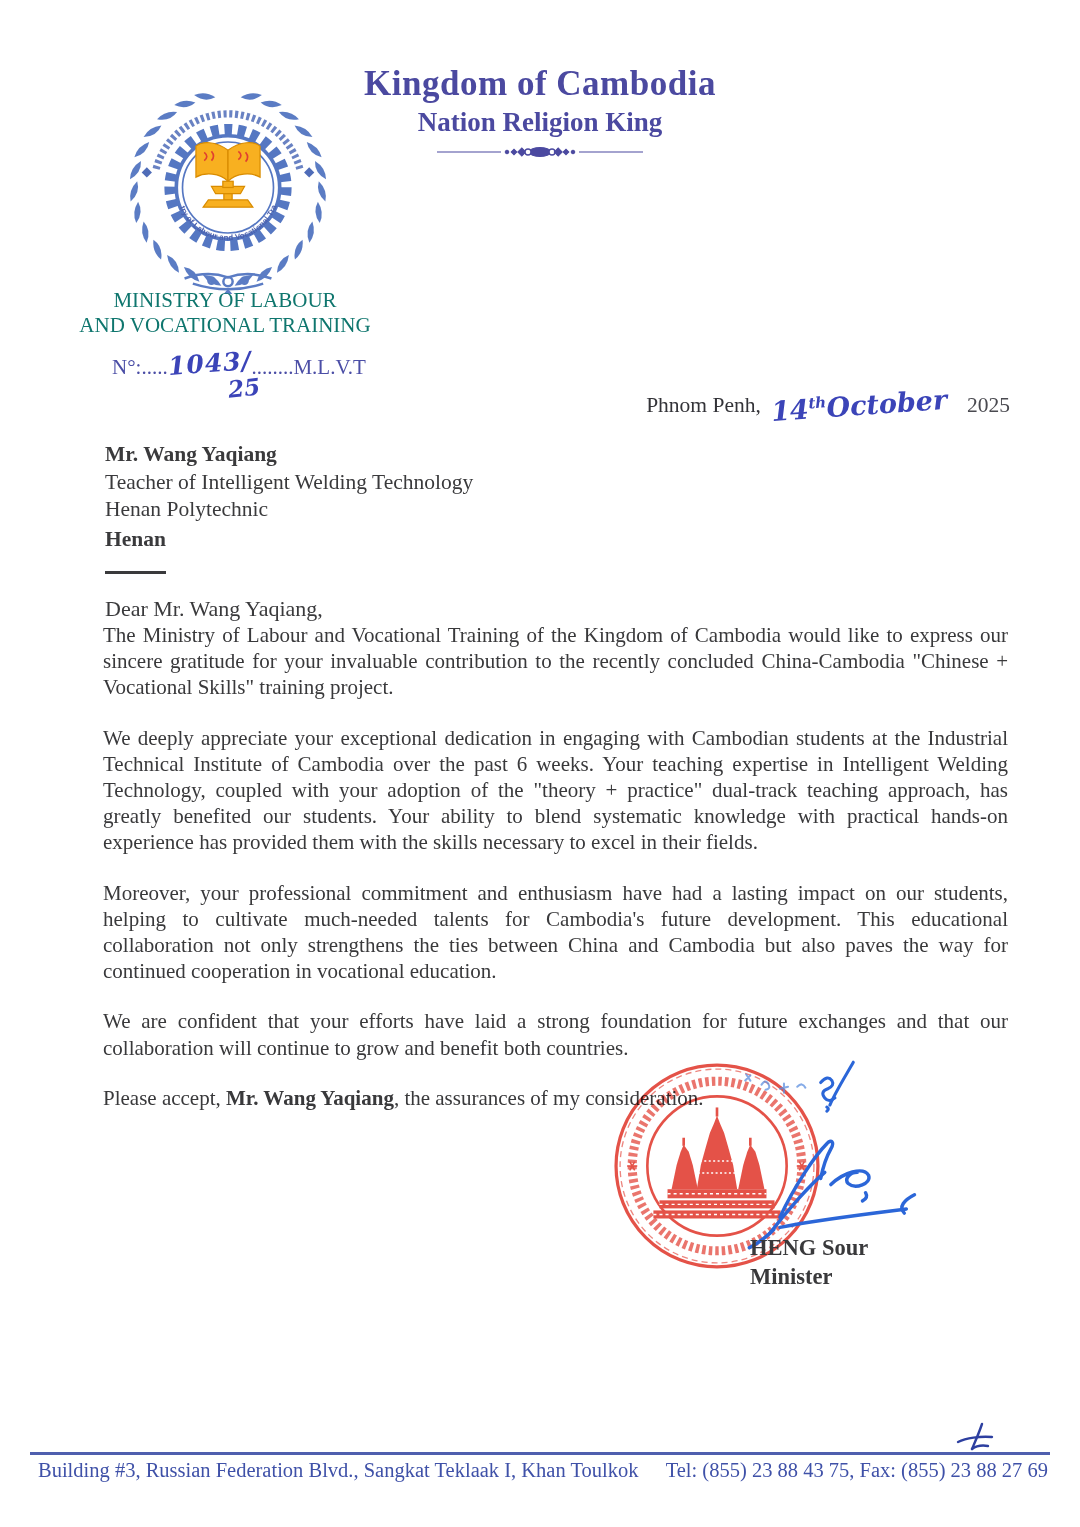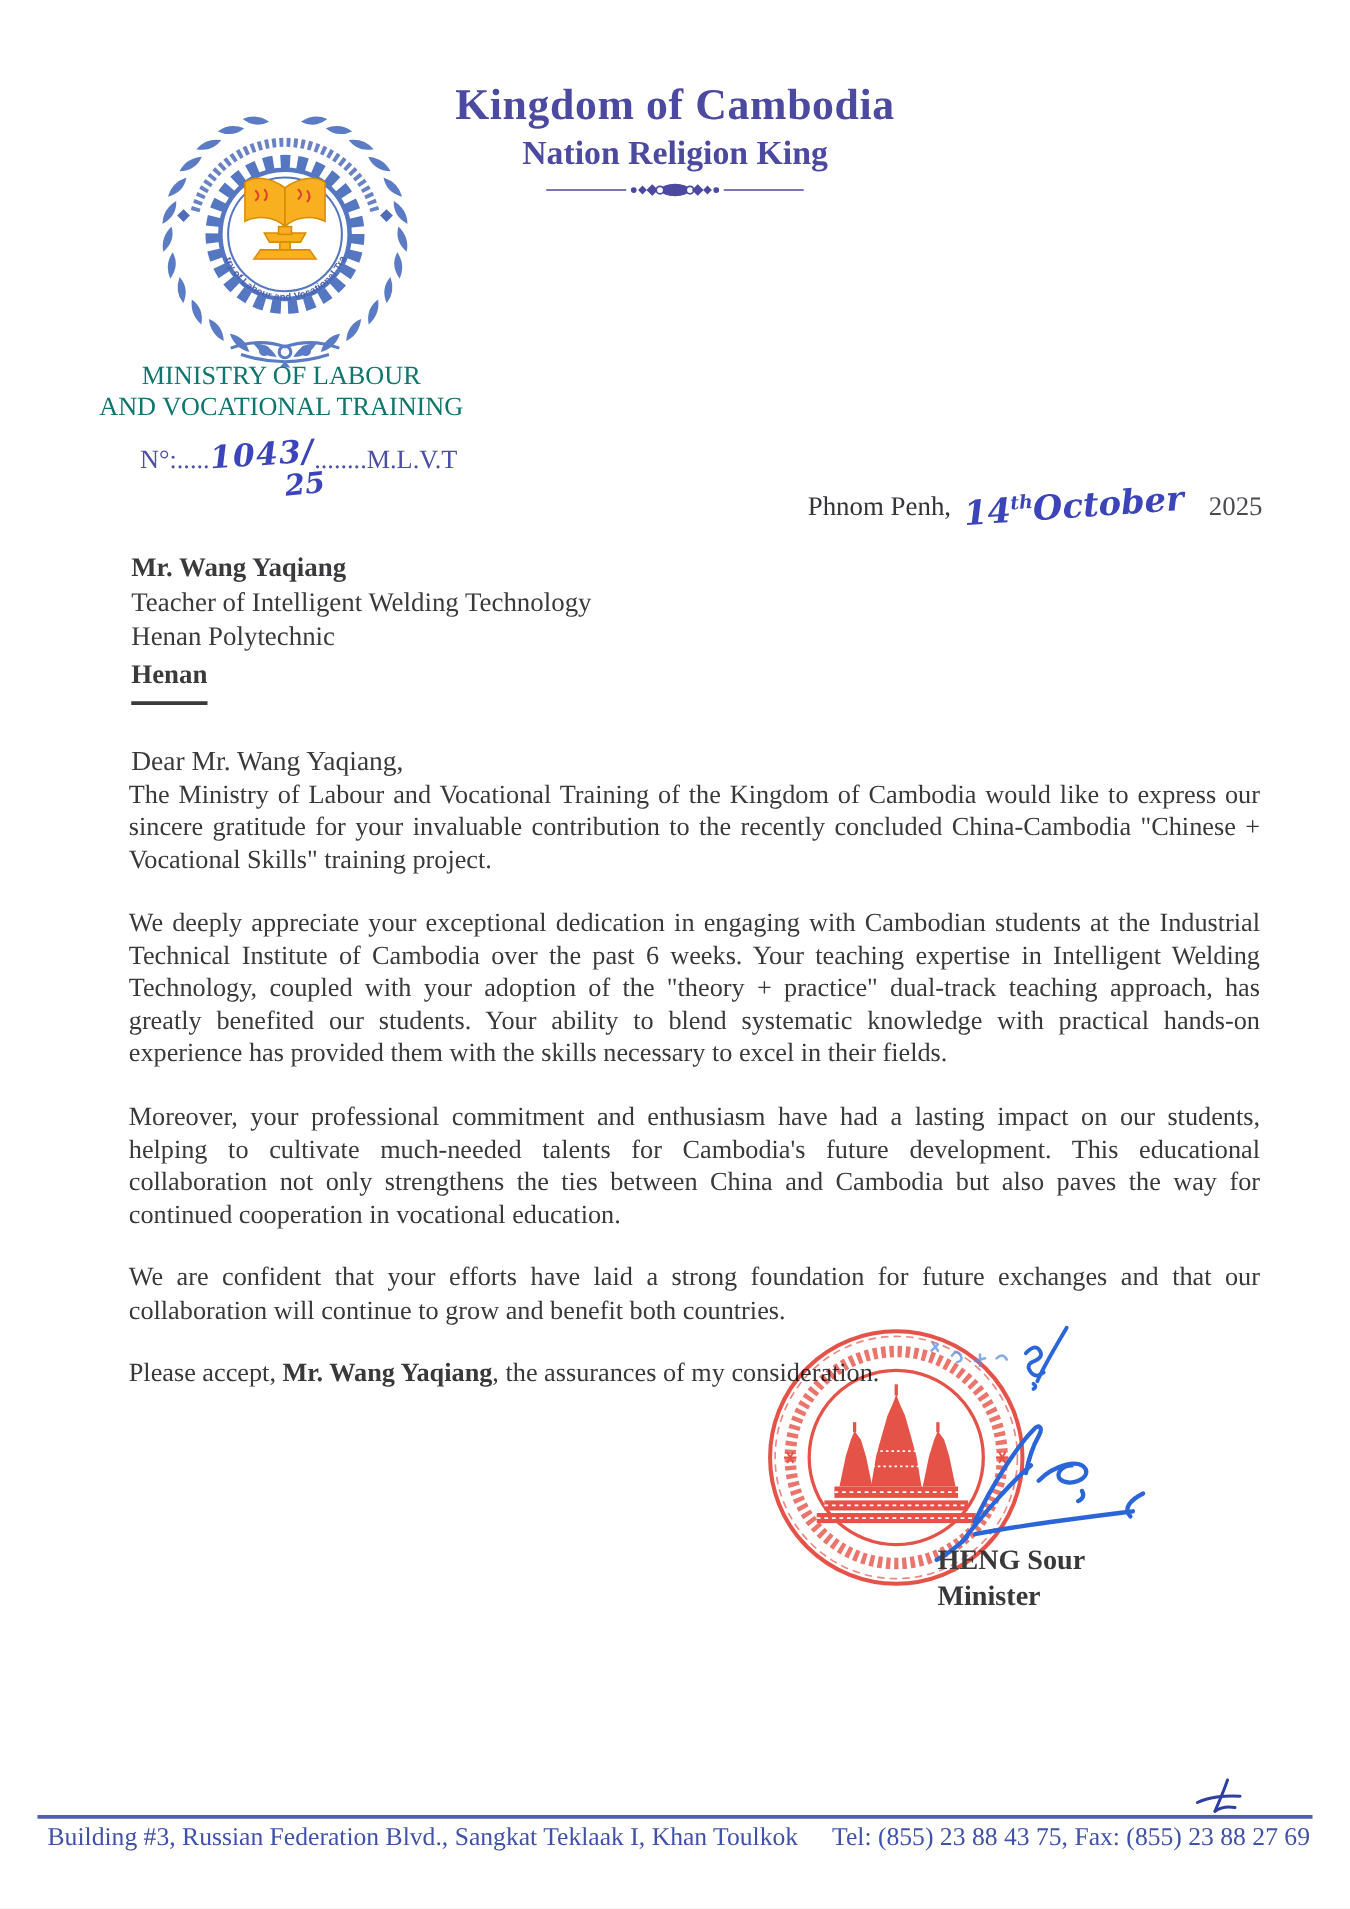--- a/index.html
+++ b/index.html
@@ -26,21 +26,21 @@
 
   
   .dateline{position:absolute;top:390px;right:70px;display:flex;align-items:center;font-size:21.5px;color:#333338;}
   .hw-date{font-size:27px;font-weight:bold;transform:rotate(-4deg);margin:0 6px 0 10px;letter-spacing:0;}
   .hw-date sup{font-size:15px;}
   .date-year{color:#4a4a50;margin-left:14px;}
 
   
   .recipient{position:absolute;left:105px;top:441px;font-size:21.5px;line-height:27.5px;}
   .r-name{font-weight:bold;}
-  .r-loc{font-weight:bold;display:inline-block;border-bottom:3px solid #3a3a3c;padding-bottom:8px;margin-top:2px;}
+  .r-loc{font-weight:bold;display:inline-block;border-bottom:3px solid #3a3a3c;padding-bottom:18px;margin-top:2px;}
 
   .salutation{position:absolute;left:105px;top:596px;font-size:22px;}
 
   
   .body{position:absolute;left:103px;top:622px;width:905px;font-size:21px;line-height:26.2px;
         text-align:justify;color:#39393b;}
   .body p{margin:0 0 24px 0;}
   .closing b{font-weight:bold;}
 
   

